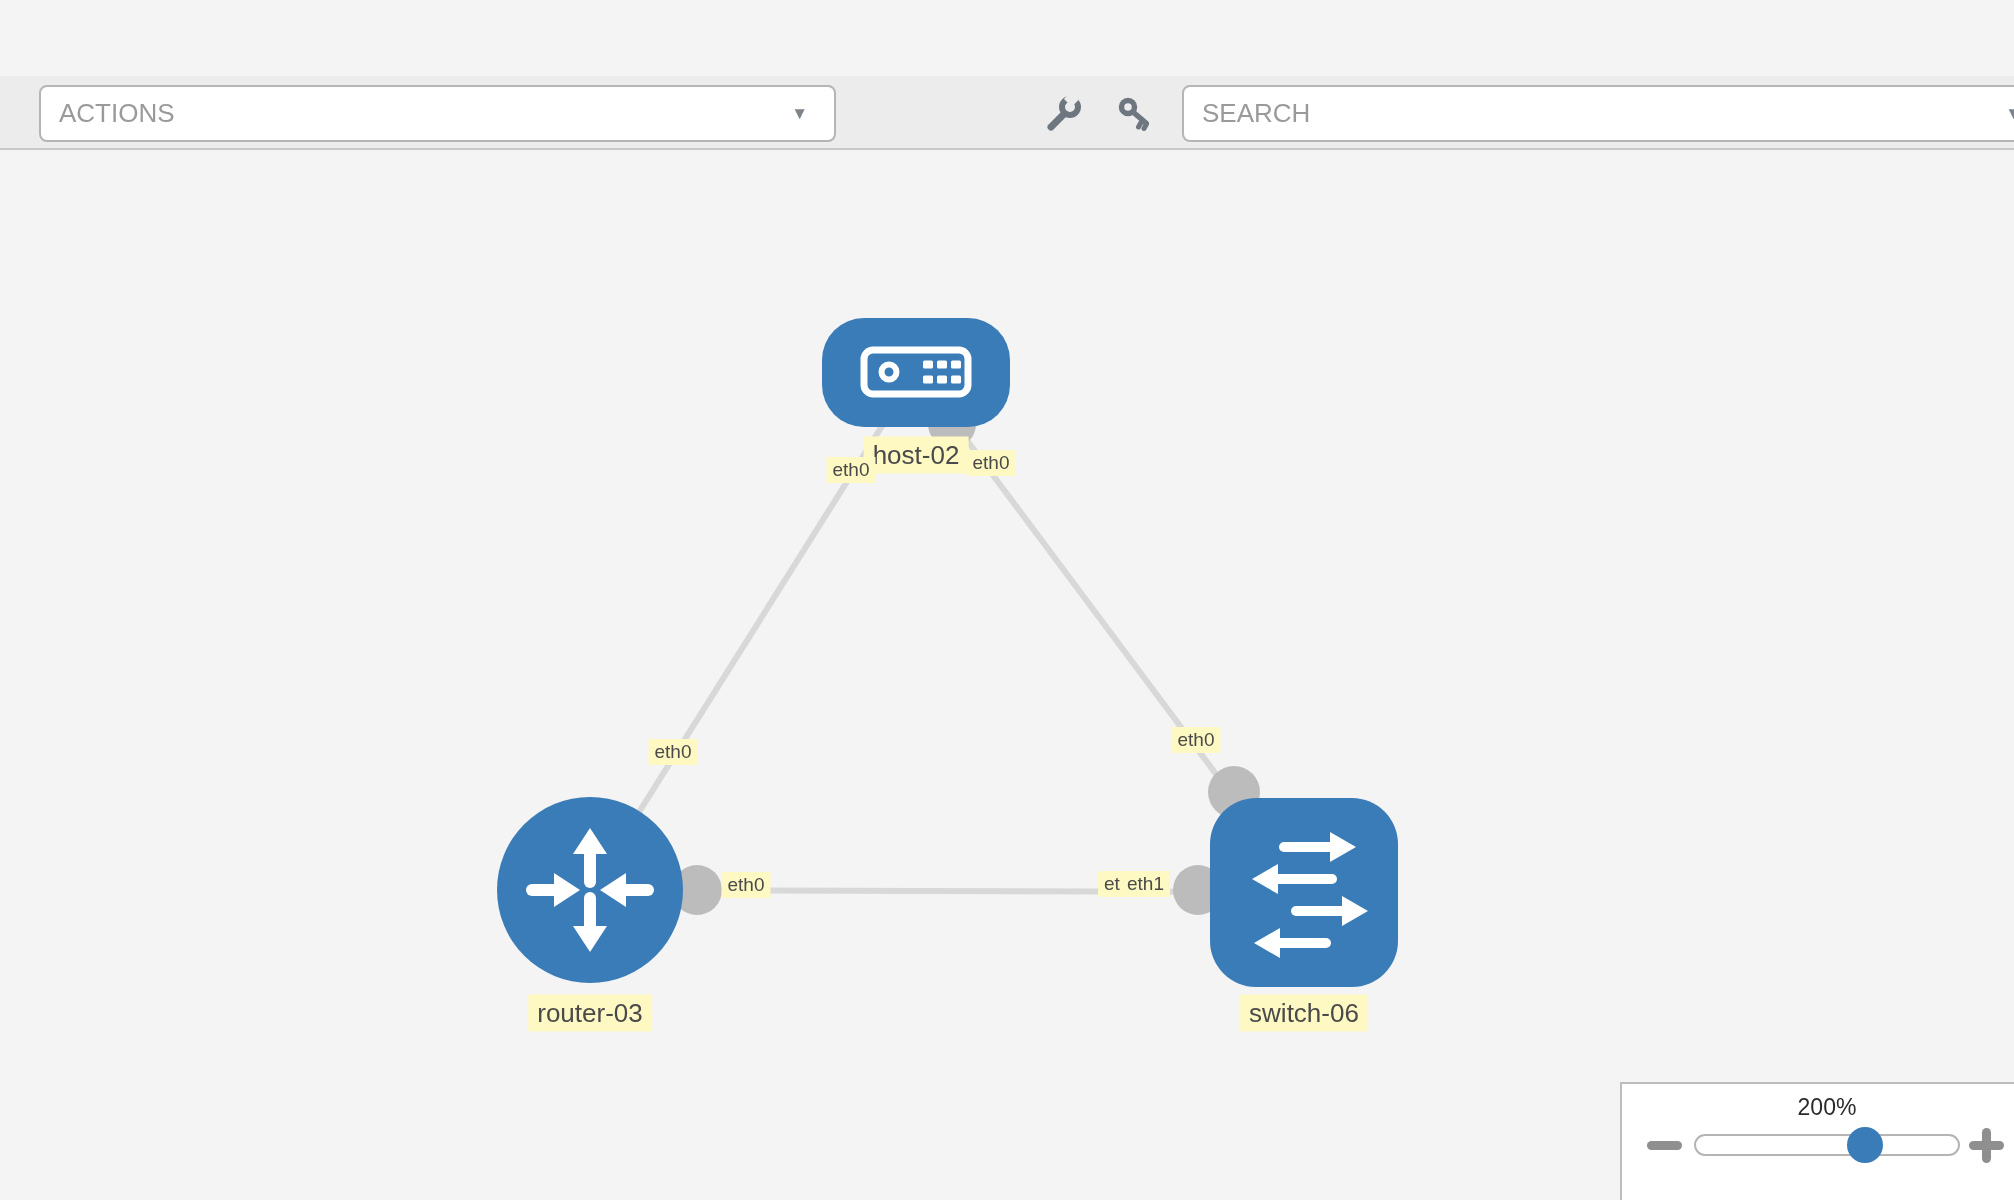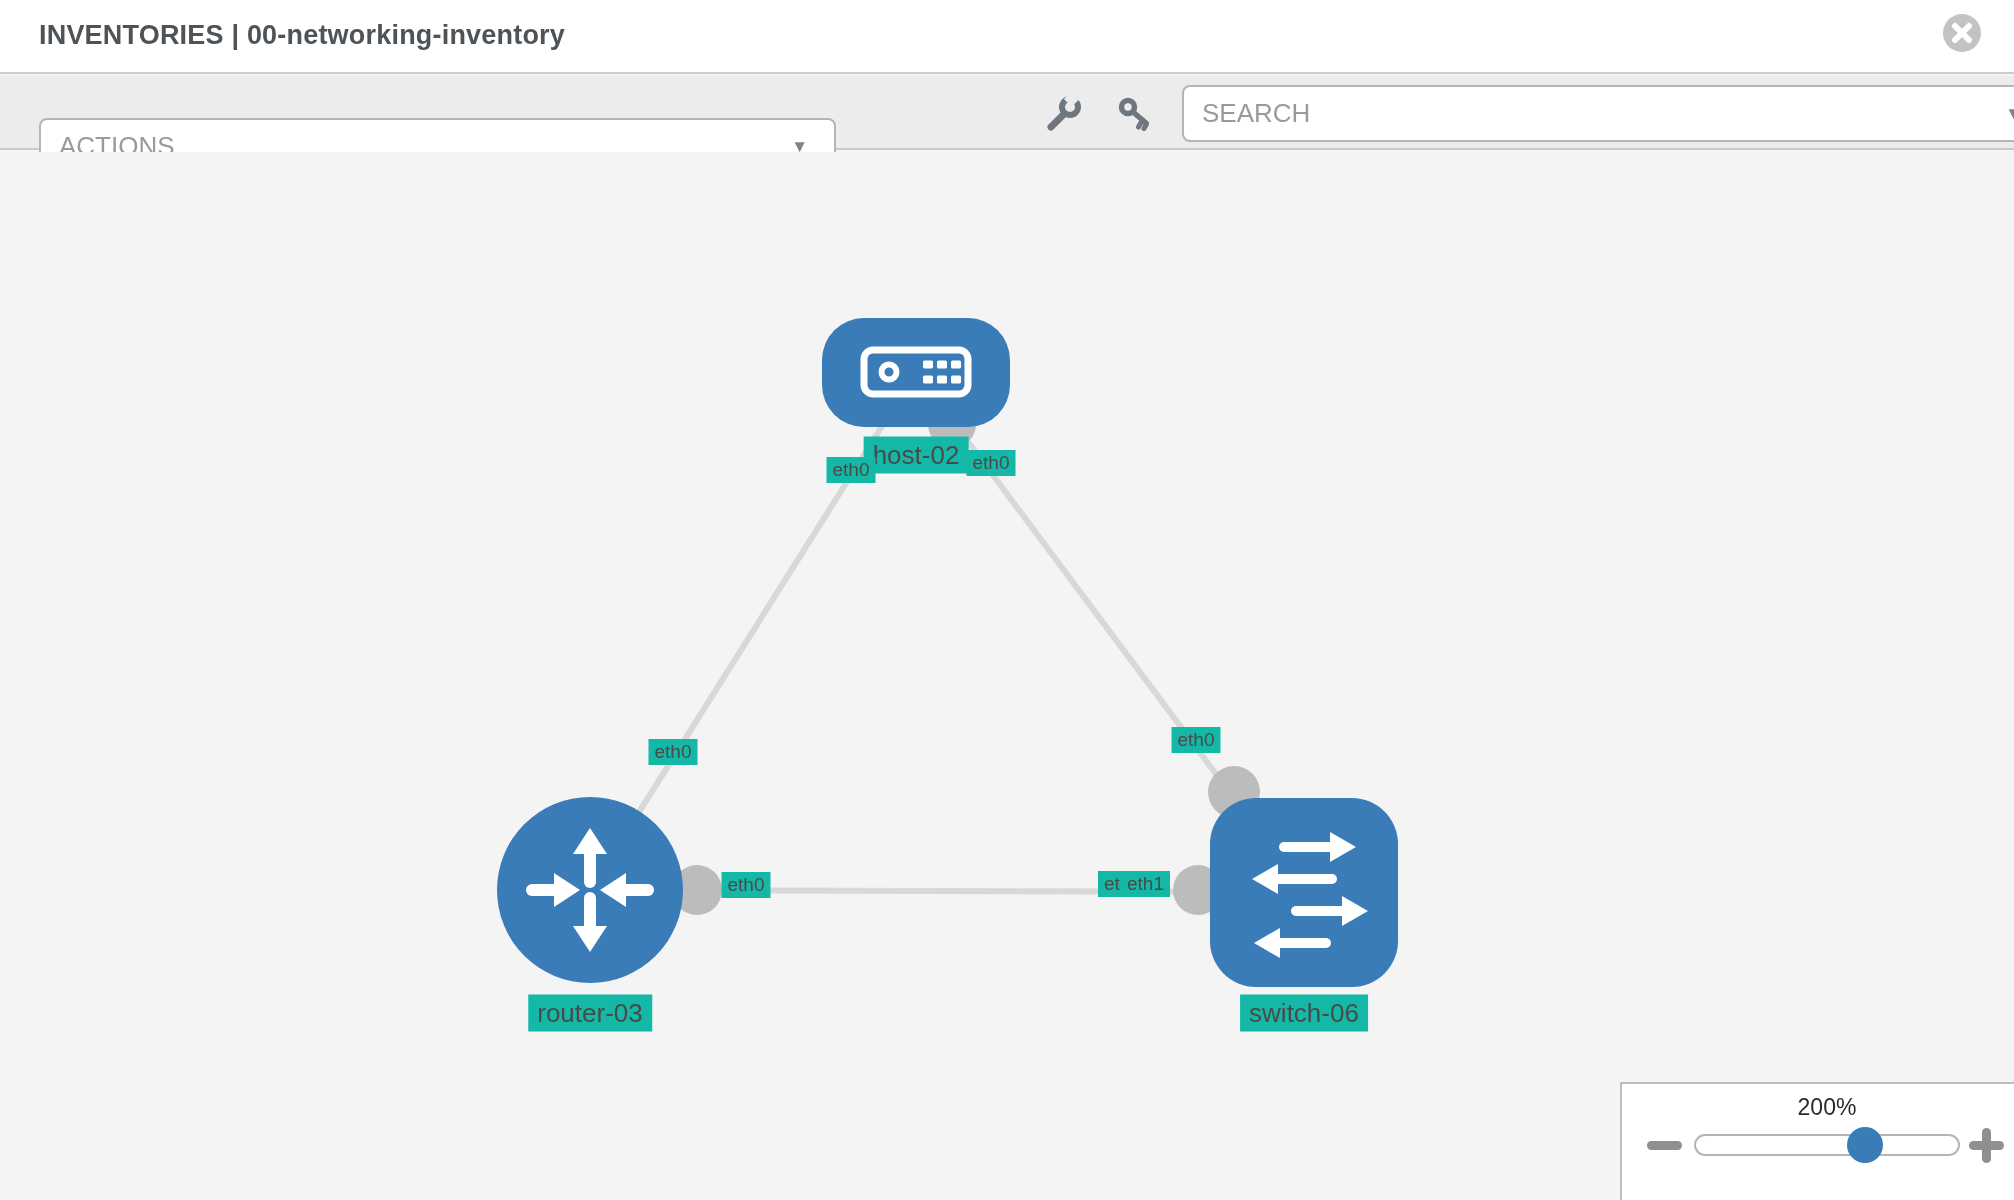--- a/index.html
+++ b/index.html
@@ -22,36 +22,36 @@
     font-size:27px;font-weight:700;color:#4e5358;letter-spacing:.2px;}
   .close-btn{position:absolute;left:1943px;top:14px;width:38px;height:38px;border-radius:50%;
     background:#c3c3c3;border:none;cursor:pointer;display:flex;align-items:center;justify-content:center;}
 
   
   .toolbar{position:absolute;left:0;top:76px;width:2014px;height:74px;background:#ececec;border-bottom:2px solid #c9c9c9;}
   .select-box{position:absolute;top:9px;height:57px;background:#fff;border:2px solid var(--ui-border);
     border-radius:8px;display:flex;align-items:center;cursor:pointer;}
   .select-box .sel-text{font-size:26px;color:var(--muted-text);padding-left:18px;flex:1;}
   .select-box .caret{font-size:17px;color:#7d848c;padding-right:26px;}
-  .actions-box{left:39px;width:797px;margin-top:33px;}
+  .actions-box{left:39px;width:797px;}
   .search-box{left:1182px;width:868px;}
   .icon-btn{position:absolute;top:18px;width:40px;height:40px;background:transparent;border:none;cursor:pointer;padding:0;}
   .icon-btn.wrench{left:1043px;}
   .icon-btn.key{left:1115px;}
 
   
   .canvas{position:absolute;left:0;top:152px;width:2014px;height:1048px;background:#f4f4f4;overflow:hidden;}
   .topo-svg{position:absolute;left:0;top:0;}
   .linkline{stroke:var(--link);stroke-width:6;}
   .conn{fill:var(--conn);}
   .nodefill{fill:var(--blue);cursor:pointer;}
   .node-stroke{stroke:#fff;fill:none;}
   .node-fillwhite{fill:#fff;stroke:none;}
 
-  .topo-label{position:absolute;transform:translate(-50%,-50%);background:#14b8a6;color:var(--label-text);
+  .topo-label{position:absolute;transform:translate(-50%,-50%);background:#fef9c3;color:var(--label-text);
     white-space:nowrap;z-index:3;}
   .node-label{font-size:26px;padding:3px 9px;}
   .iface-label{font-size:19px;padding:2px 6px;}
   .iface-left-anchor{transform:translate(0,-50%);}
   .z4{z-index:4;}
 
   
   .zoom-panel{position:absolute;left:1620px;top:930px;width:400px;height:130px;background:#fff;
     border:2px solid #bdbdbd;z-index:5;}
   .zoom-level{position:absolute;left:158px;top:10px;width:94px;text-align:center;font-size:23px;color:#2b2b2b;}
@@ -62,29 +62,20 @@
   .zoom-plus .bar-v{position:absolute;left:13px;top:0;width:9px;height:35px;border-radius:5px;background:#8f8f8f;}
   .zoom-track{position:absolute;left:72px;top:50px;width:266px;height:22px;background:#fff;
     border:2px solid var(--ui-border);border-radius:12px;cursor:pointer;}
   .zoom-knob{position:absolute;left:225px;top:43px;width:36px;height:36px;border-radius:50%;background:var(--blue);cursor:grab;}
 </style>
 </head>
 <body>
 
 <div class="app">
 
-  <div class="header">
-    <div class="page-title">INVENTORIES | 00-networking-inventory</div>
-    <button class="close-btn">
-      <svg width="22" height="22" viewBox="0 0 22 22">
-        <line x1="4" y1="4" x2="18" y2="18" stroke="#fff" stroke-width="6" stroke-linecap="round"></line>
-        <line x1="18" y1="4" x2="4" y2="18" stroke="#fff" stroke-width="6" stroke-linecap="round"></line>
-      </svg>
-    </button>
-  </div>
 
   <div class="toolbar">
     <div class="select-box actions-box">
       <span class="sel-text">ACTIONS</span>
       <span class="caret">▼</span>
     </div>
 
     <button class="icon-btn wrench">
       <svg width="40" height="40" viewBox="0 0 40 40">
         <line x1="8" y1="33" x2="20" y2="21" stroke="var(--icon-gray)" stroke-width="7" stroke-linecap="round"></line>

